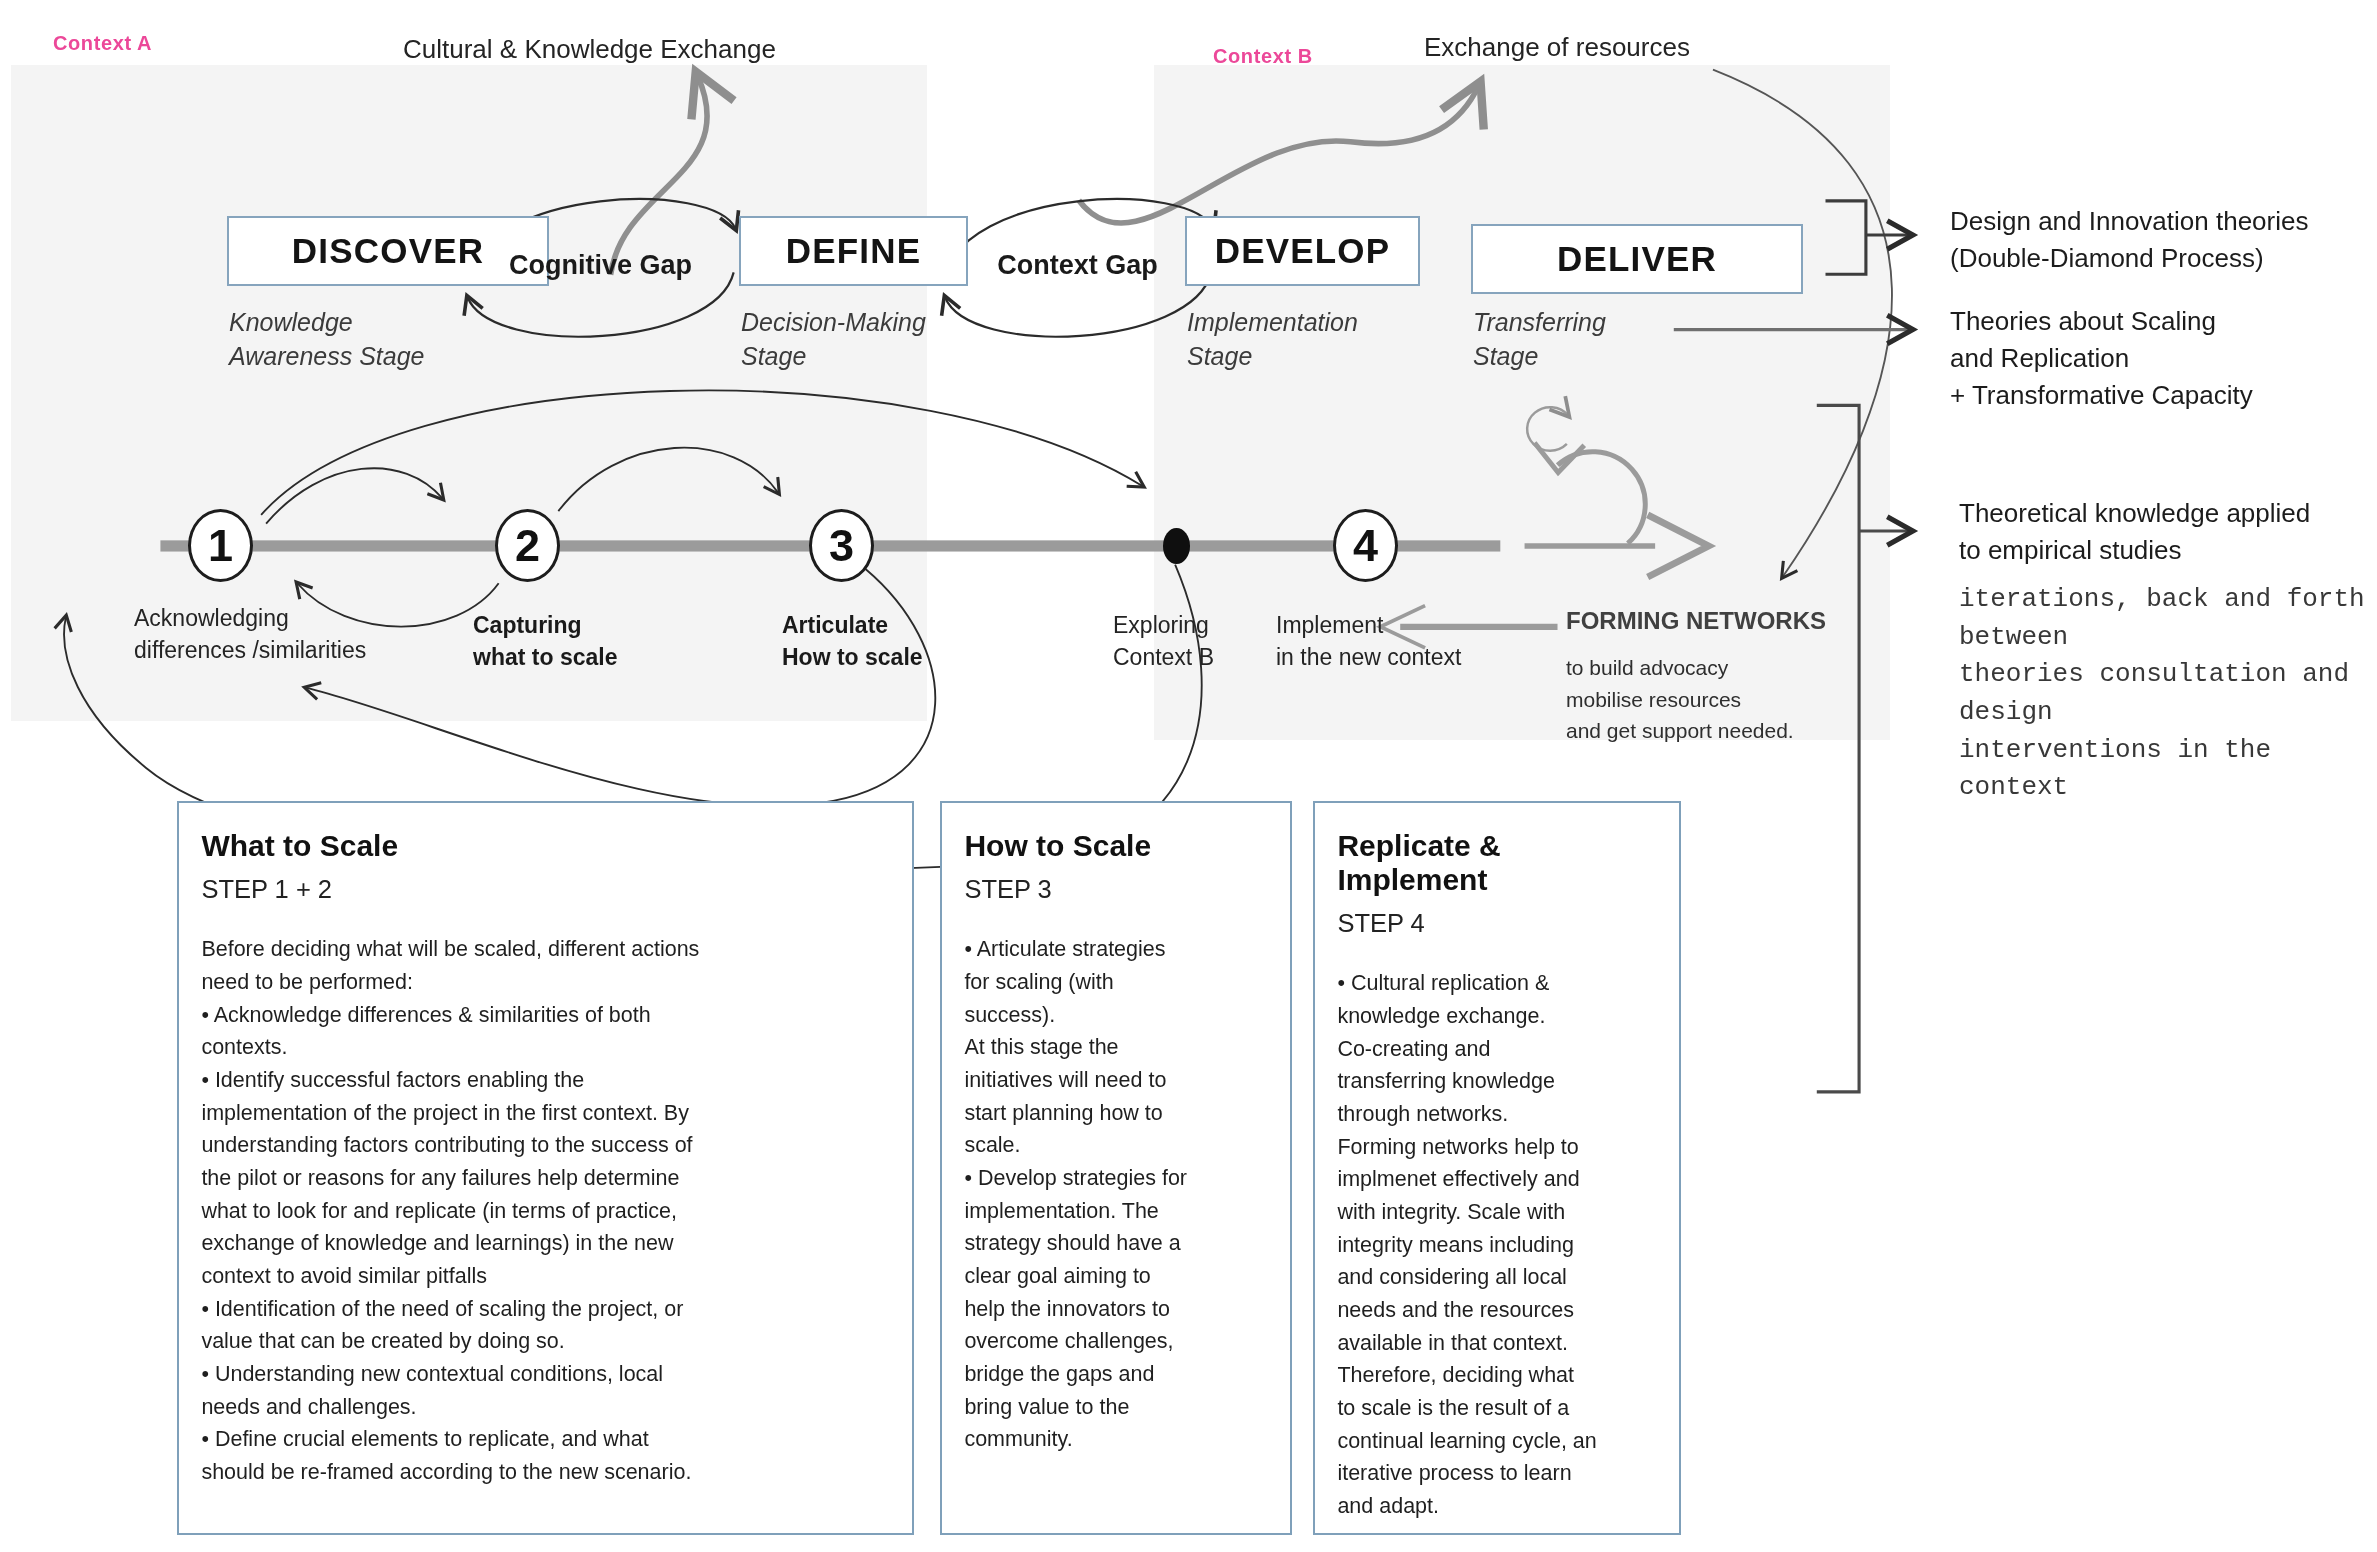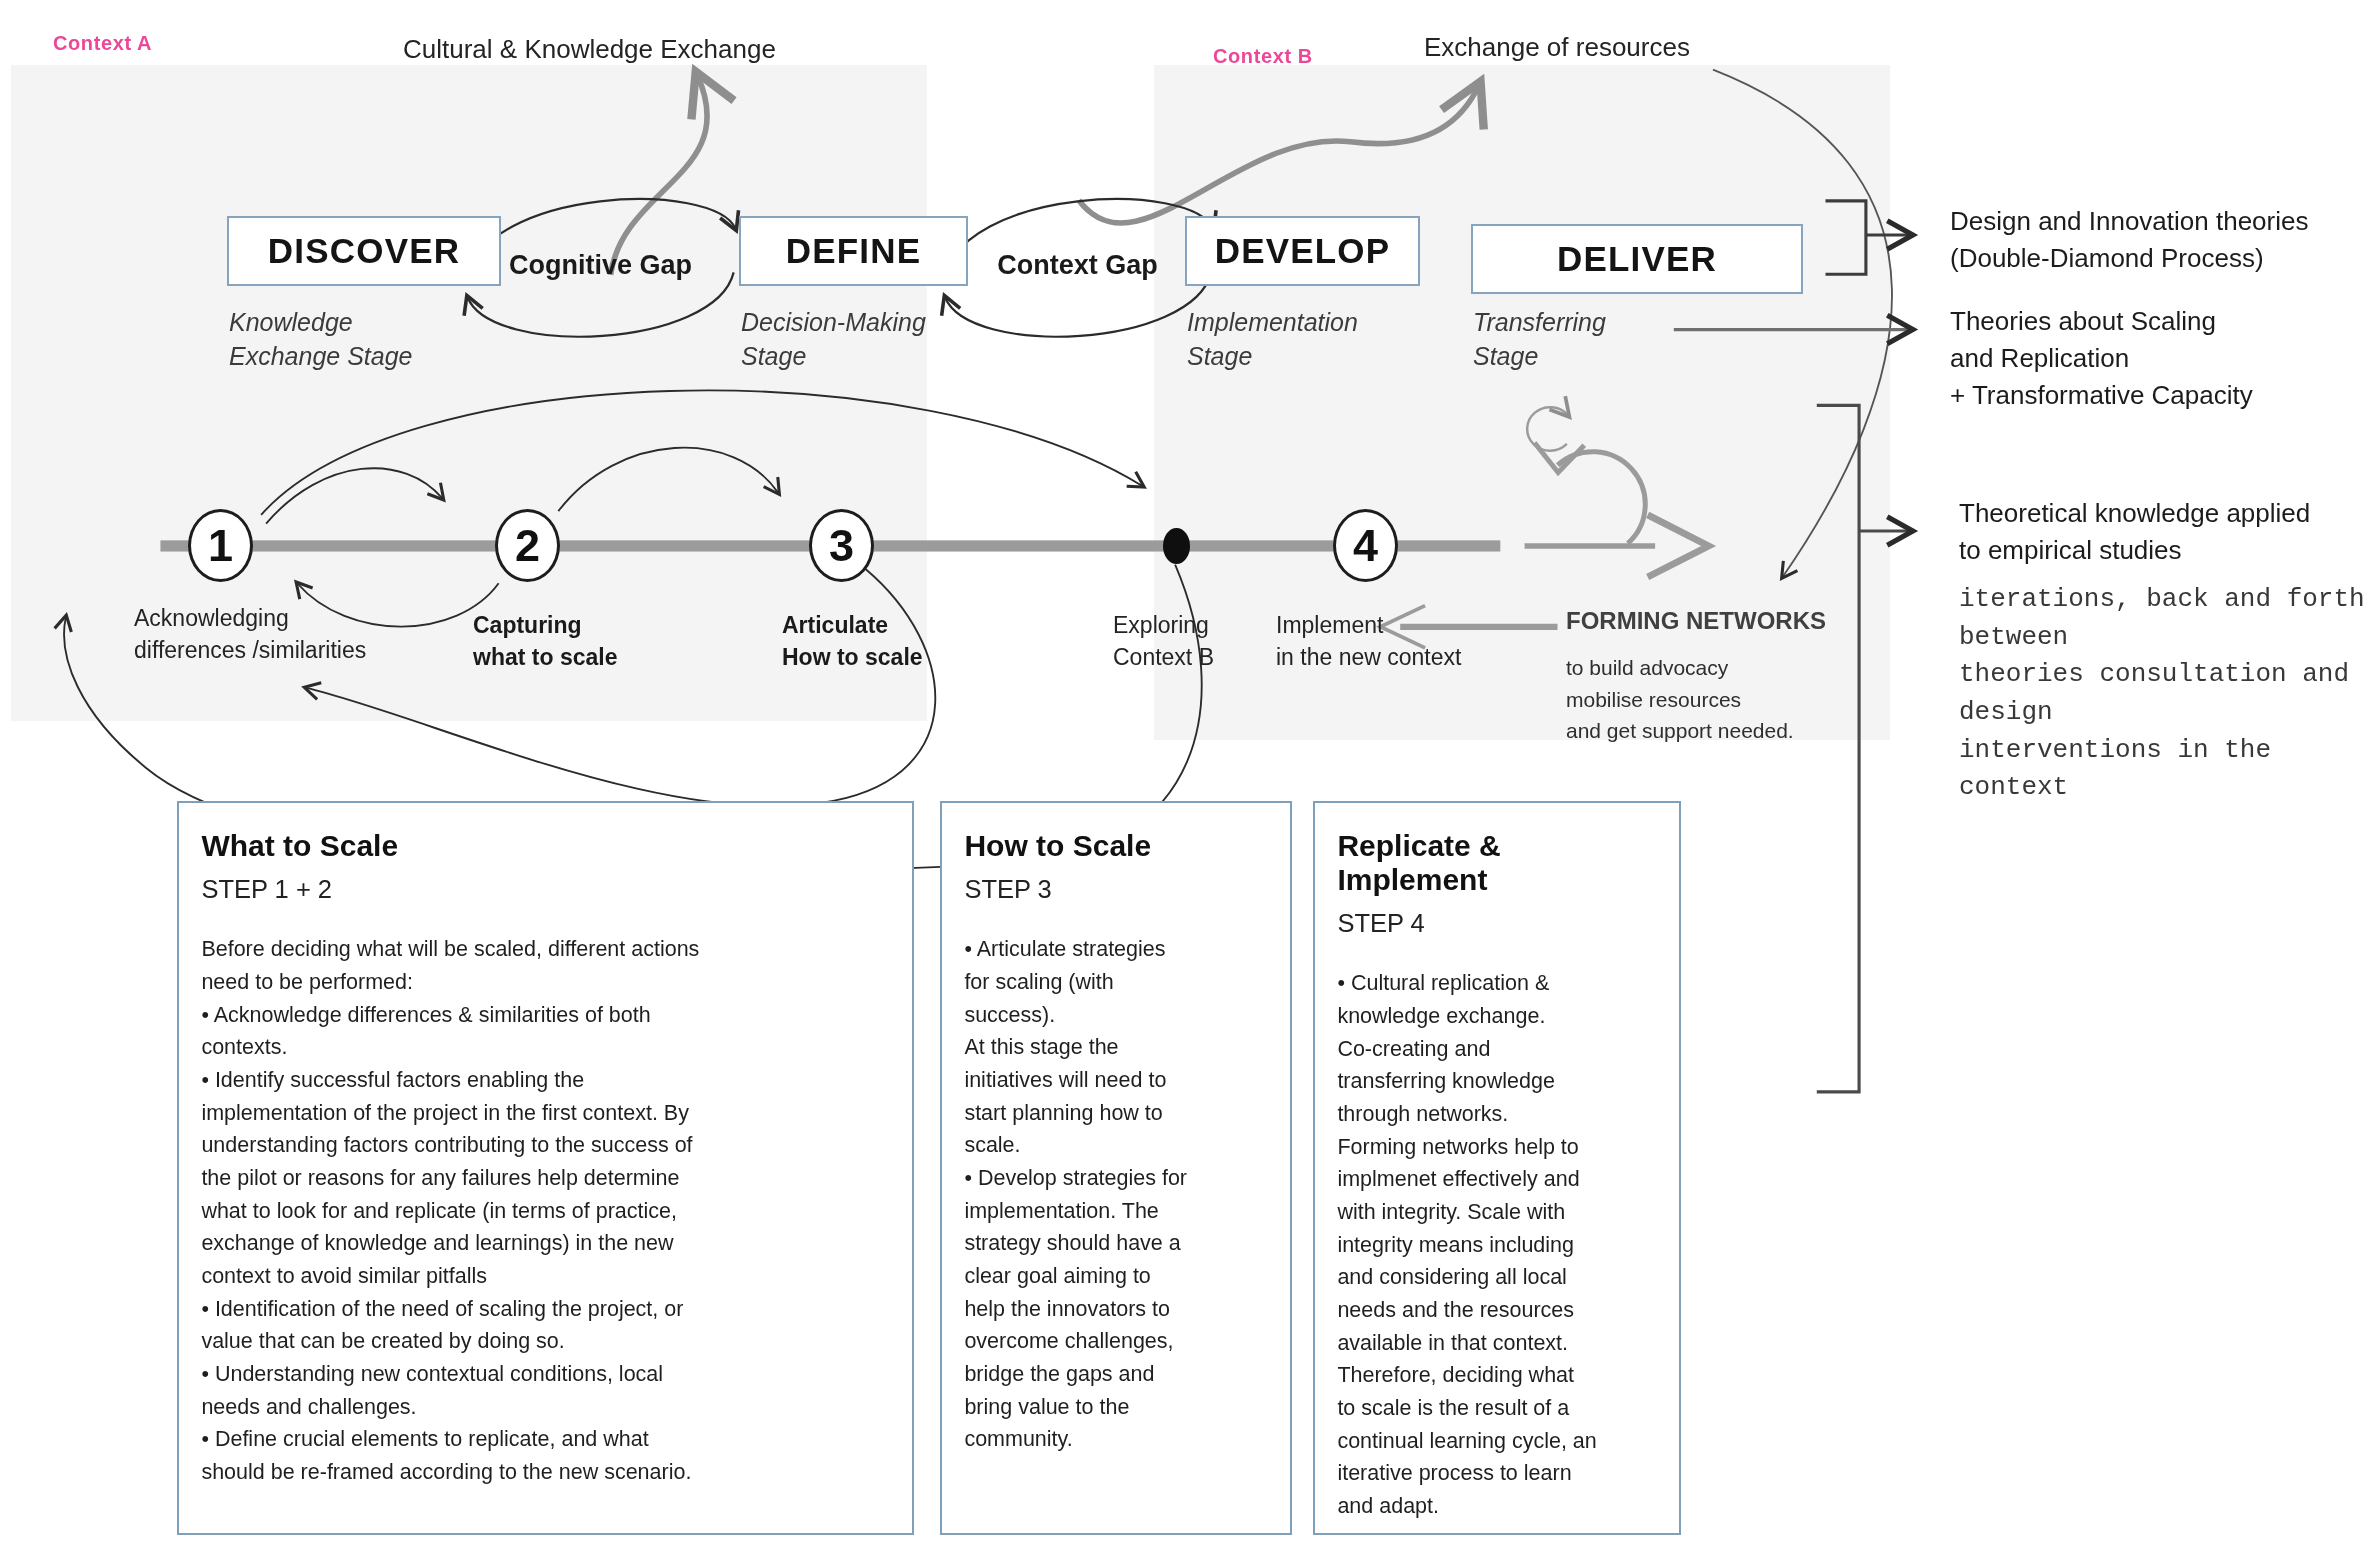--- a/index.html
+++ b/index.html
@@ -113,30 +113,30 @@
       <path d="M 2922,652 H 2990 V 1756 H 2922"></path>
       <path d="M 2990,854 H 3072" marker-end="url(#ah)"></path>
     </g>
   </svg>
 
   <div class="txt big-title" style="left:53px; top:32px;">Context A</div>
   <div class="txt top-label" style="left:403px; top:34px;">Cultural &amp; Knowledge Exchange</div>
   <div class="txt big-title" style="left:1213px; top:45px;">Context B</div>
   <div class="txt top-label" style="left:1424px; top:32px;">Exchange of resources</div>
 
-  <div class="phase" style="left:227px; top:216px; width:274px;">DISCOVER</div>
+  <div class="phase" style="left:227px; top:216px; width:322px;">DISCOVER</div>
   <div class="phase" style="left:739px; top:216px; width:229px;">DEFINE</div>
   <div class="phase" style="left:1185px; top:216px; width:235px;">DEVELOP</div>
   <div class="phase" style="left:1471px; top:224px; width:332px;">DELIVER</div>
 
   <div class="gap-label" style="left:496px; top:235px;">Cognitive Gap</div>
   <div class="gap-label" style="left:973px; top:235px;">Context Gap</div>
 
   <div class="stage-label" style="left:229px; top:306px;">Knowledge
-Exchange Stage</div>
+Awareness Stage</div>
   <div class="stage-label" style="left:741px; top:306px;">Decision-Making
 Stage</div>
   <div class="stage-label" style="left:1187px; top:306px;">Implementation
 Stage</div>
   <div class="stage-label" style="left:1473px; top:306px;">Transferring
 Stage</div>
 
   <div class="txt ann-head" style="left:1950px; top:203px;">Design and Innovation theories
 (Double-Diamond Process)</div>
   <div class="txt ann-head" style="left:1950px; top:303px;">Theories about Scaling

